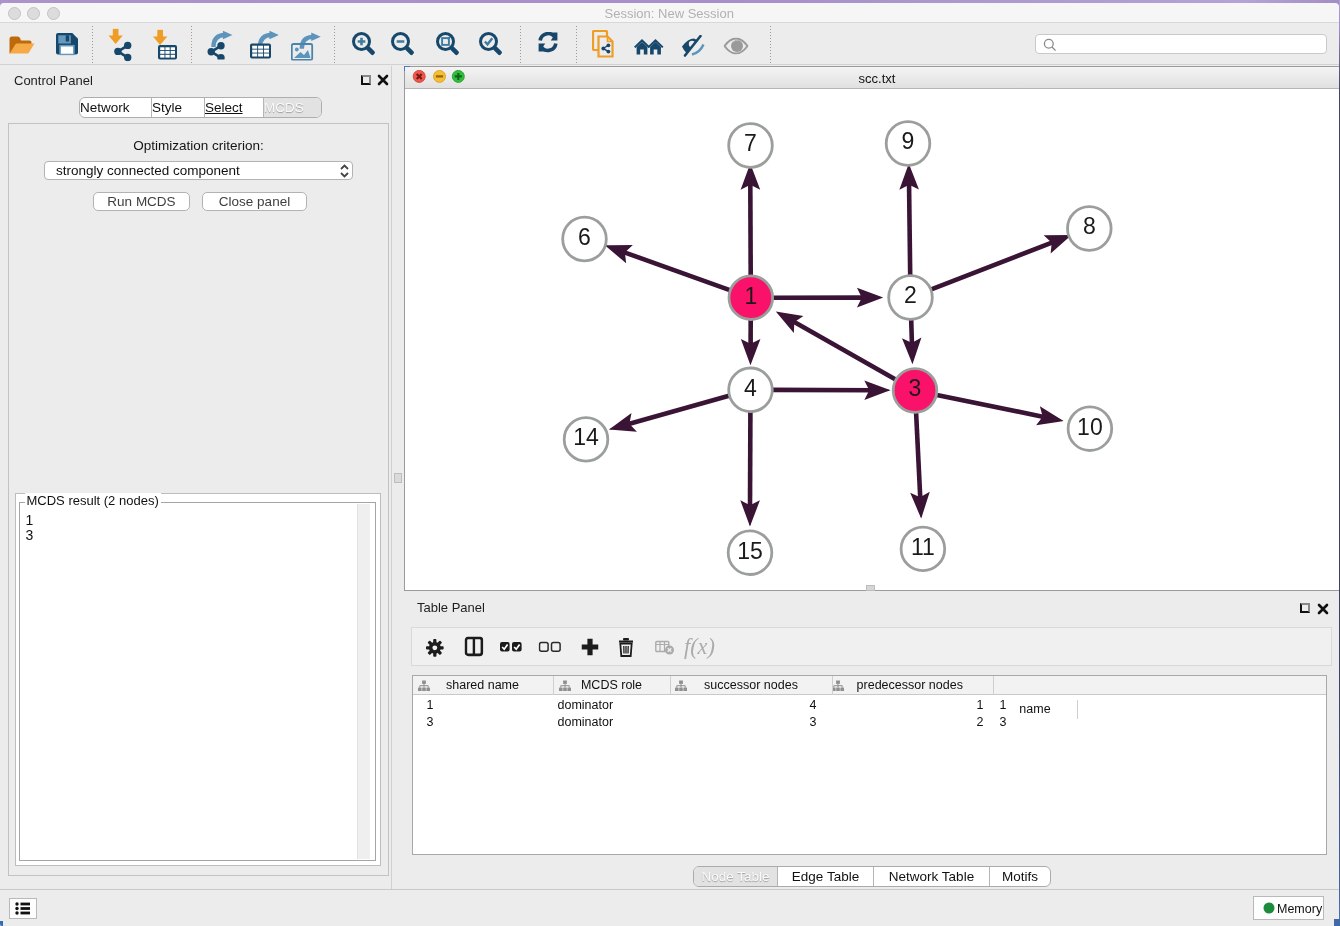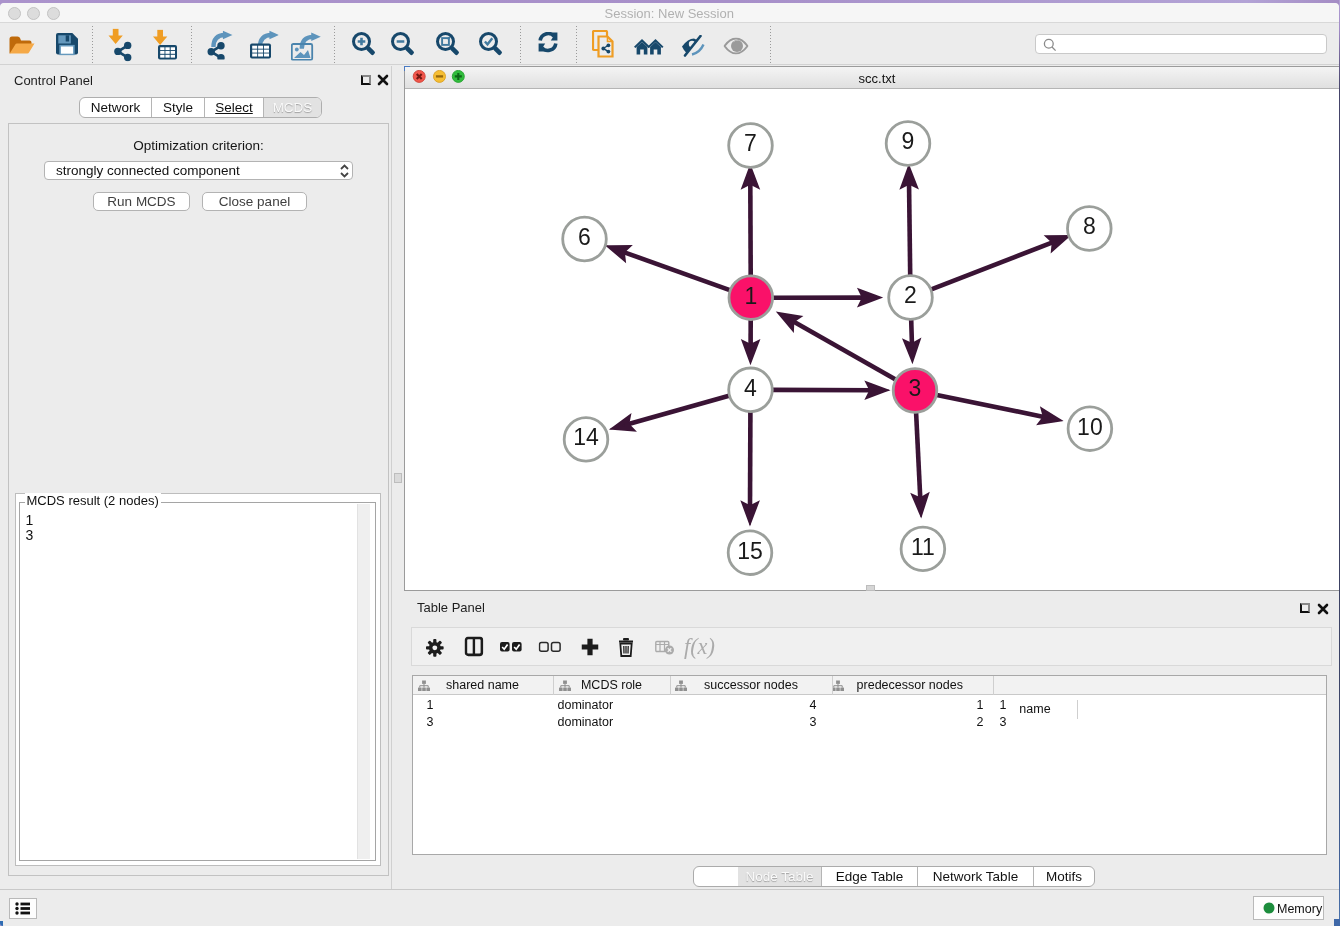--- a/index.html
+++ b/index.html
@@ -23,21 +23,21 @@
   background-image:repeating-linear-gradient(to bottom,#9a9a9a 0 1px,transparent 1px 3px); }
 .ticon { position:absolute; top:50%; transform:translate(-50%,-50%); }
 
 #search { position:absolute; left:1035px; top:11px; width:292px; height:20px; background:#fff;
   border:1px solid #c9c9c9; border-radius:4px; }
 
 #cpanel { left:0; top:66px; width:392px; height:823px; border-right:1px solid #d0d0d0;}
 #cpanel h1 { position:absolute; left:14px; top:7px; font-size:13px; font-weight:400; color:#1e1e1e; }
 .floatbox { position:absolute; width:10px; height:10px; border:2px solid #111; border-top-color:#888; border-right-color:#888; }
 .tabs { position:absolute; display:flex; height:21px; border:1px solid #aeaeae; border-radius:6px; overflow:hidden; background:#fff; }
-.tabs .tab { font-size:13.5px; color:#111; text-align:center; line-height:19px; border-right:1px solid #b5b5b5; }
+.tabs .tab { font-size:13.5px; color:#111; line-height:19px; border-right:1px solid #b5b5b5; }
 .tabs .tab:last-child { border-right:none; }
 .tabs .tab.sel, .btabs .tab.sel { background:#e2e2e2; color:#fafafa; text-shadow:0 1px 1px #9e9e9e; }
 #cpcontent { position:absolute; left:8px; top:57px; width:381px; height:753px; border:1px solid #c2c2c2;padding-left:43px; }
 #optlabel { position:absolute; left:0; width:100%; top:14px; text-align:center; font-size:13.5px; color:#141414;}
 #dropdown { position:absolute; left:35px; top:37px; width:309px; height:19px; background:#fff;
   border:1px solid #b3b3b3; border-radius:4px; font-size:13.5px; color:#111; line-height:17px; padding-left:11px; }
 .btn { position:absolute; height:19px; background:#fff; border:1px solid #b3b3b3; border-radius:5px;
   font-size:13.5px; color:#404040; text-align:center; line-height:17px; }
 #mcdsbox { position:absolute; left:5.5px; top:369px; width:366px; height:373px; background:#fff; border:1px solid #bdbdbd; }
 #mcdsfs { position:absolute; left:3px; top:8px; right:4px; bottom:4px; border:1px solid #a5a5a5; }
@@ -443,21 +443,21 @@
       <div class="td" style="left:397px; top:22px;">4</div>
       <div class="td" style="left:564px; top:22px;">1</div>
       <div class="td" style="left:587px; top:22px;">1</div>
       <div class="td" style="left:14px; top:38.5px;">3</div>
       <div class="td" style="left:145px; top:38.5px;">dominator</div>
       <div class="td" style="left:397px; top:38.5px;">3</div>
       <div class="td" style="left:564px; top:38.5px;">2</div>
       <div class="td" style="left:587px; top:38.5px;">3</div>
     </div>
     <div class="btabs" style="left:288px; top:274px;">
-      <div class="tab sel" style="width:84px;margin-left:44px;">Node Table</div>
+      <div class="tab sel" style="width:84px;">Node Table</div>
       <div class="tab" style="width:96px;">Edge Table</div>
       <div class="tab" style="width:116px;">Network Table</div>
       <div class="tab" style="width:60px;">Motifs</div>
     </div>
   </div>
 
   <div id="statusbar" class="abs">
     <div id="listbtn">
       <svg width="26" height="19" viewBox="0 0 26 19">
         <circle cx="7" cy="5" r="1.7" fill="#111"></circle>

